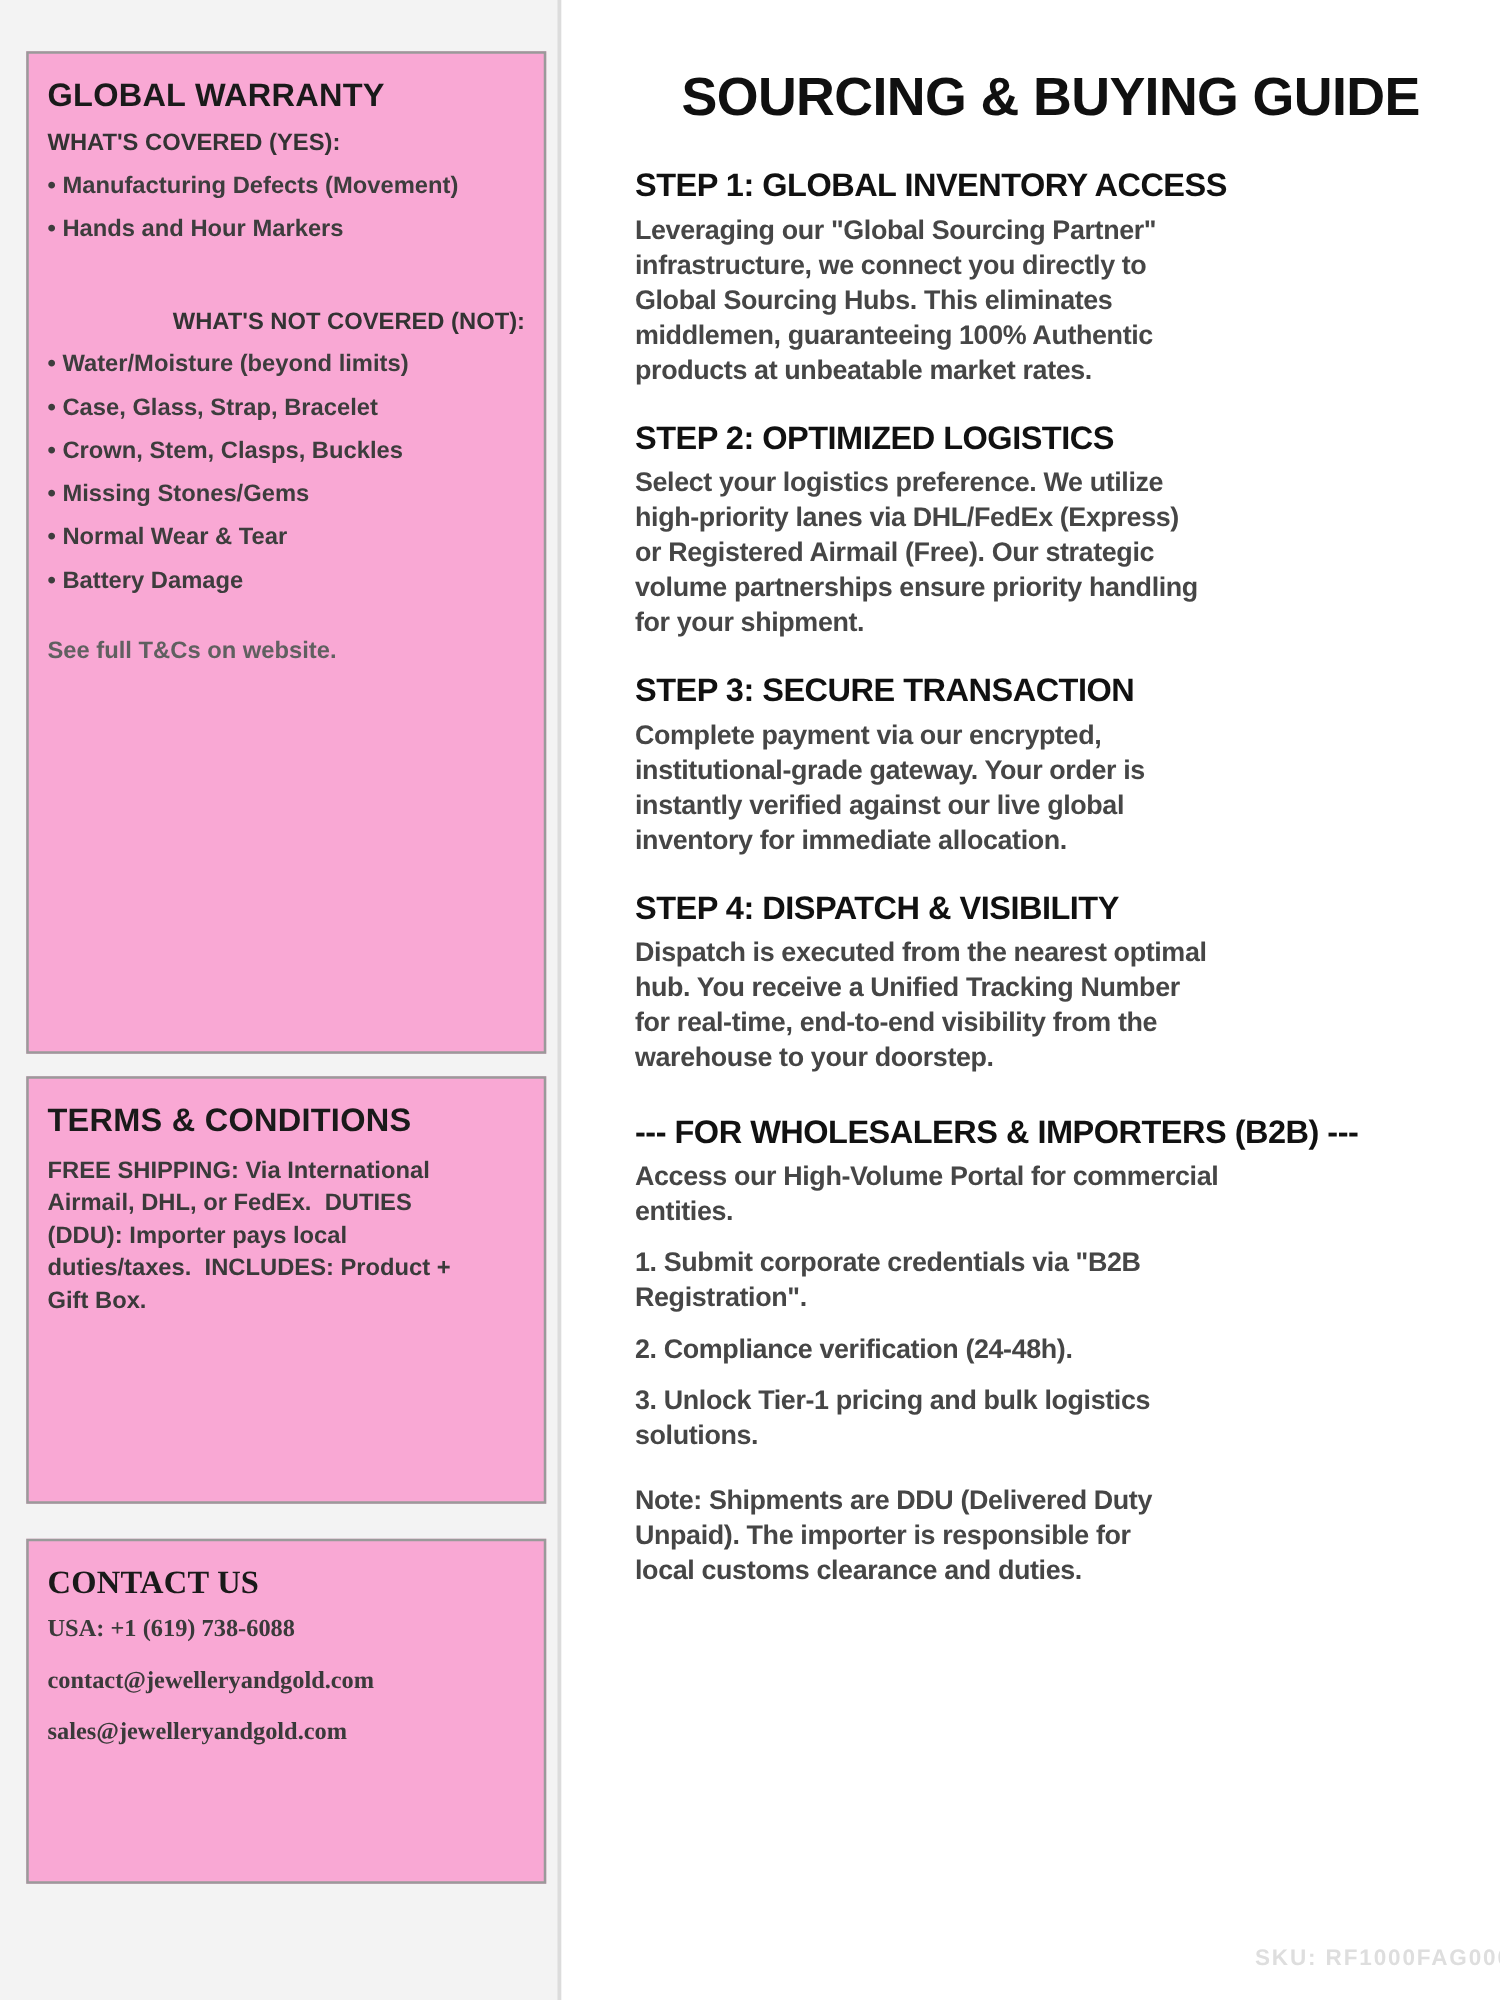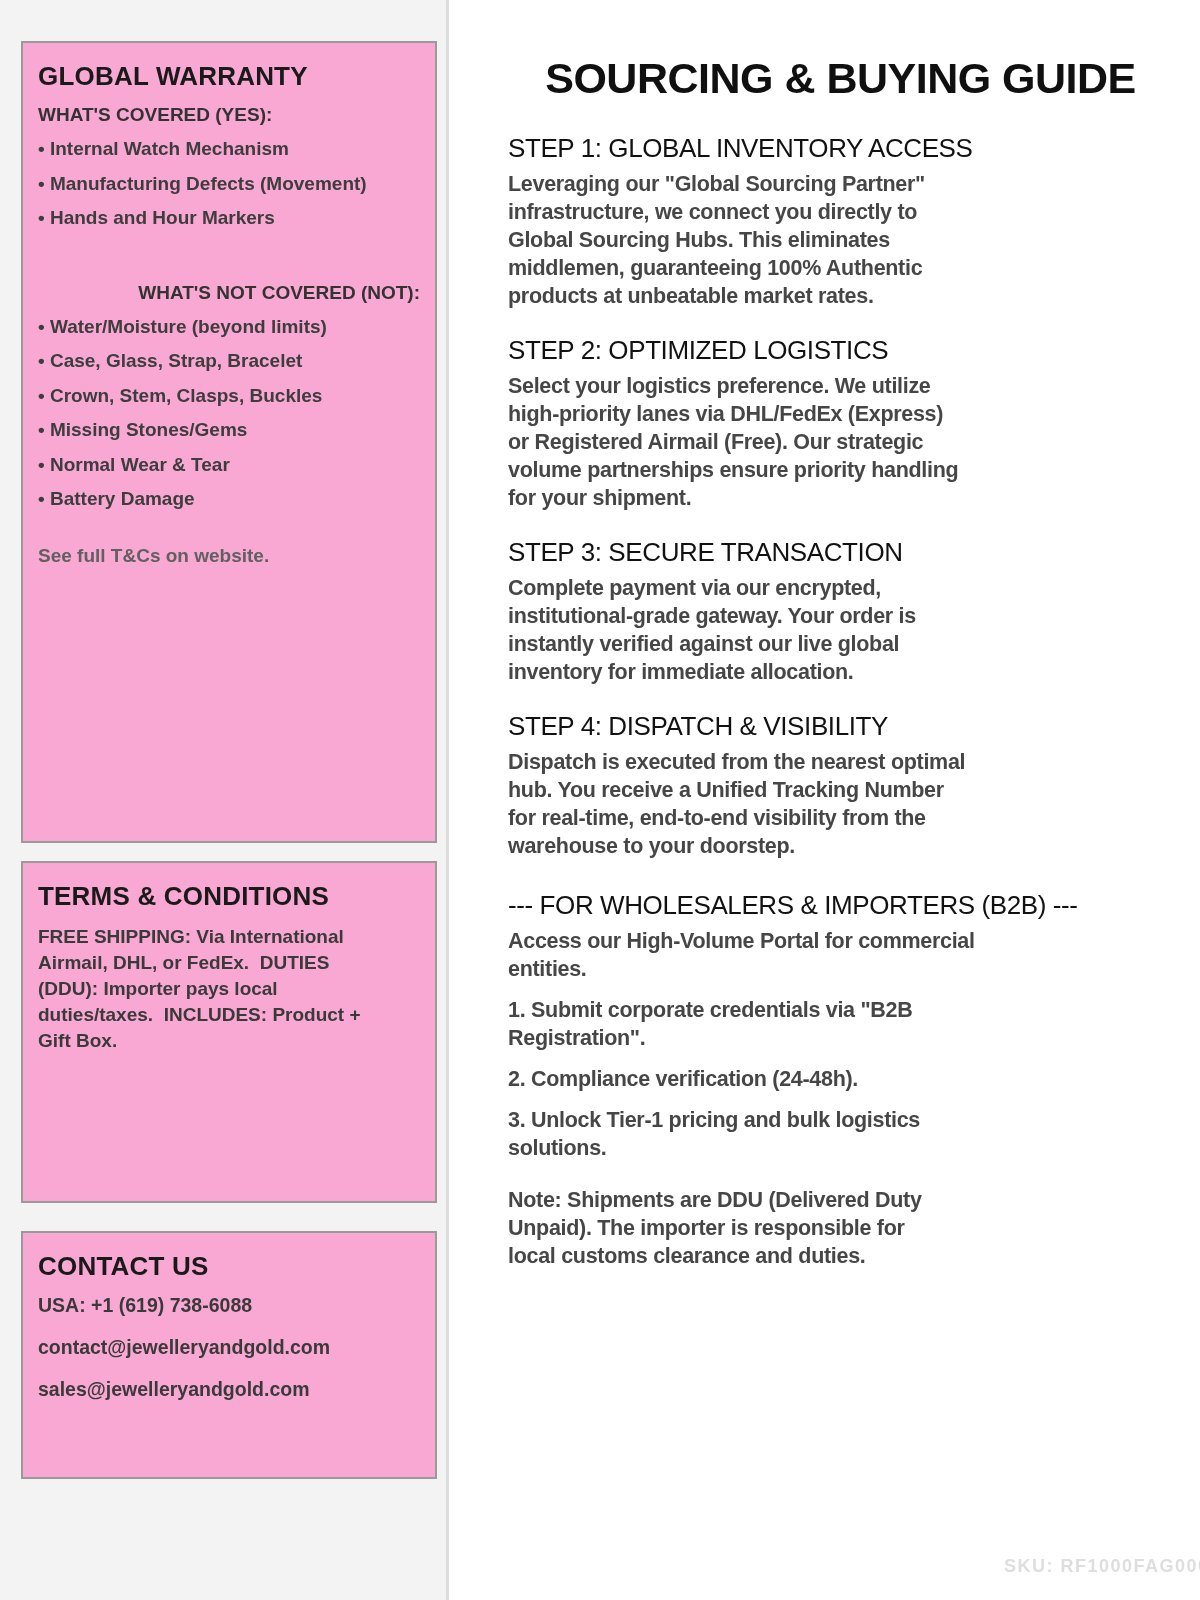--- a/index.html
+++ b/index.html
@@ -21,21 +21,21 @@
   }
   .sbox {
     position: absolute; left: 21px; width: 416px;
     background: #f9a8d4;
     border: 2px solid #9a9a9a;
     box-sizing: border-box;
     padding: 18px 15px;
   }
   #box-warranty { top: 41px;  height: 802px; }
   #box-terms    { top: 861px; height: 342px; }
-  #box-contact  { top: 1231px; height: 248px; }
+  #box-contact  { top: 1231px; height: 276px; font-family: Liberation Serif, serif; }
 
   .sbox h2 {
     margin: 0 0 12px;
     font-size: 26px; font-weight: bold;
     color: #1a1a1a; letter-spacing: 0.2px;
   }
   .sub-h {
     margin: 10px 0 6px;
     font-size: 19px; font-weight: bold;
     color: #333333;
@@ -73,21 +73,21 @@
   }
   h1.page-title {
     margin: 54px 0 0;
     text-align: center;
     font-size: 43px; font-weight: bold;
     color: #101010; letter-spacing: -0.5px;
     line-height: 1.15;
   }
   .step-h {
     margin: 25px 0 6px;
-    font-size: 26px; font-weight: normal;
+    font-size: 26px; font-weight: bold;
     color: #111111; letter-spacing: -0.4px;
   }
   .step-h.first { margin-top: 30px; }
   .step-h.b2b { margin-top: 30px; }
   .para {
     margin: 0;
     font-size: 21.5px; font-weight: bold;
     color: #464646; letter-spacing: -0.3px;
     line-height: 28px;
     white-space: pre-wrap;
@@ -103,21 +103,20 @@
 </style>
 </head>
 <body>
 
 <div class="sidebar">
 
   <div class="sbox" id="box-warranty">
     <h2>GLOBAL WARRANTY</h2>
     <div class="sub-h">WHAT'S COVERED (YES):</div>
     <ul class="blist">
-      <li>Internal Watch Mechanism</li>
       <li>Manufacturing Defects (Movement)</li>
       <li>Hands and Hour Markers</li>
     </ul>
     <div class="sub-h not">WHAT'S NOT COVERED (NOT):</div>
     <ul class="blist">
       <li>Water/Moisture (beyond limits)</li>
       <li>Case, Glass, Strap, Bracelet</li>
       <li>Crown, Stem, Clasps, Buckles</li>
       <li>Missing Stones/Gems</li>
       <li>Normal Wear &amp; Tear</li>

